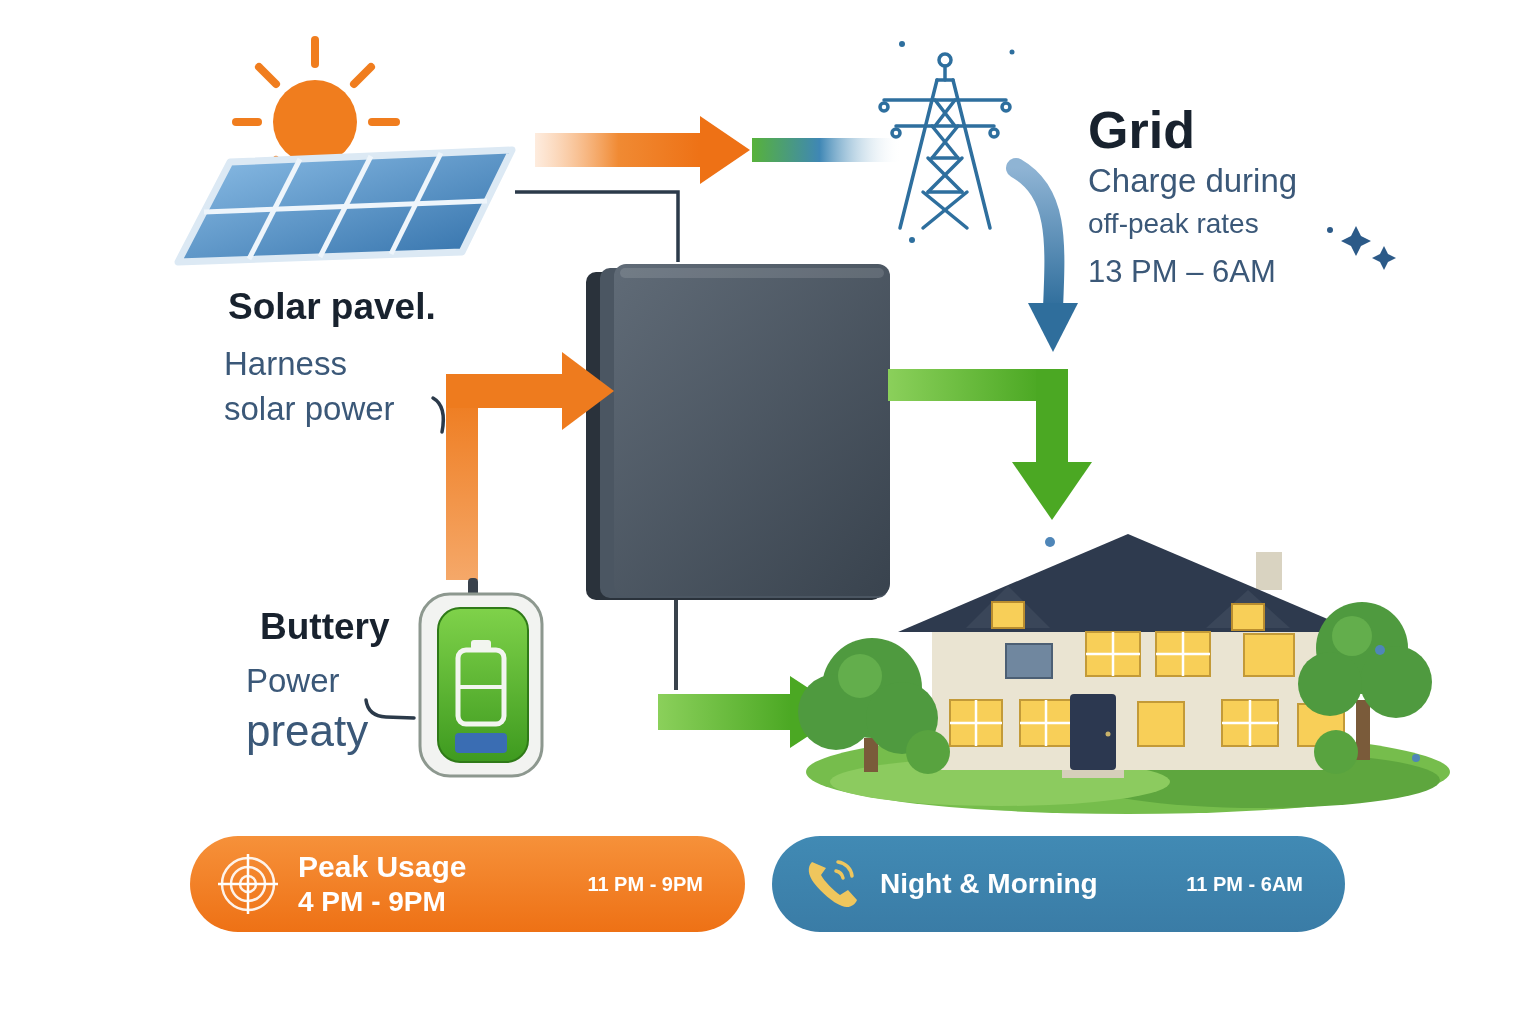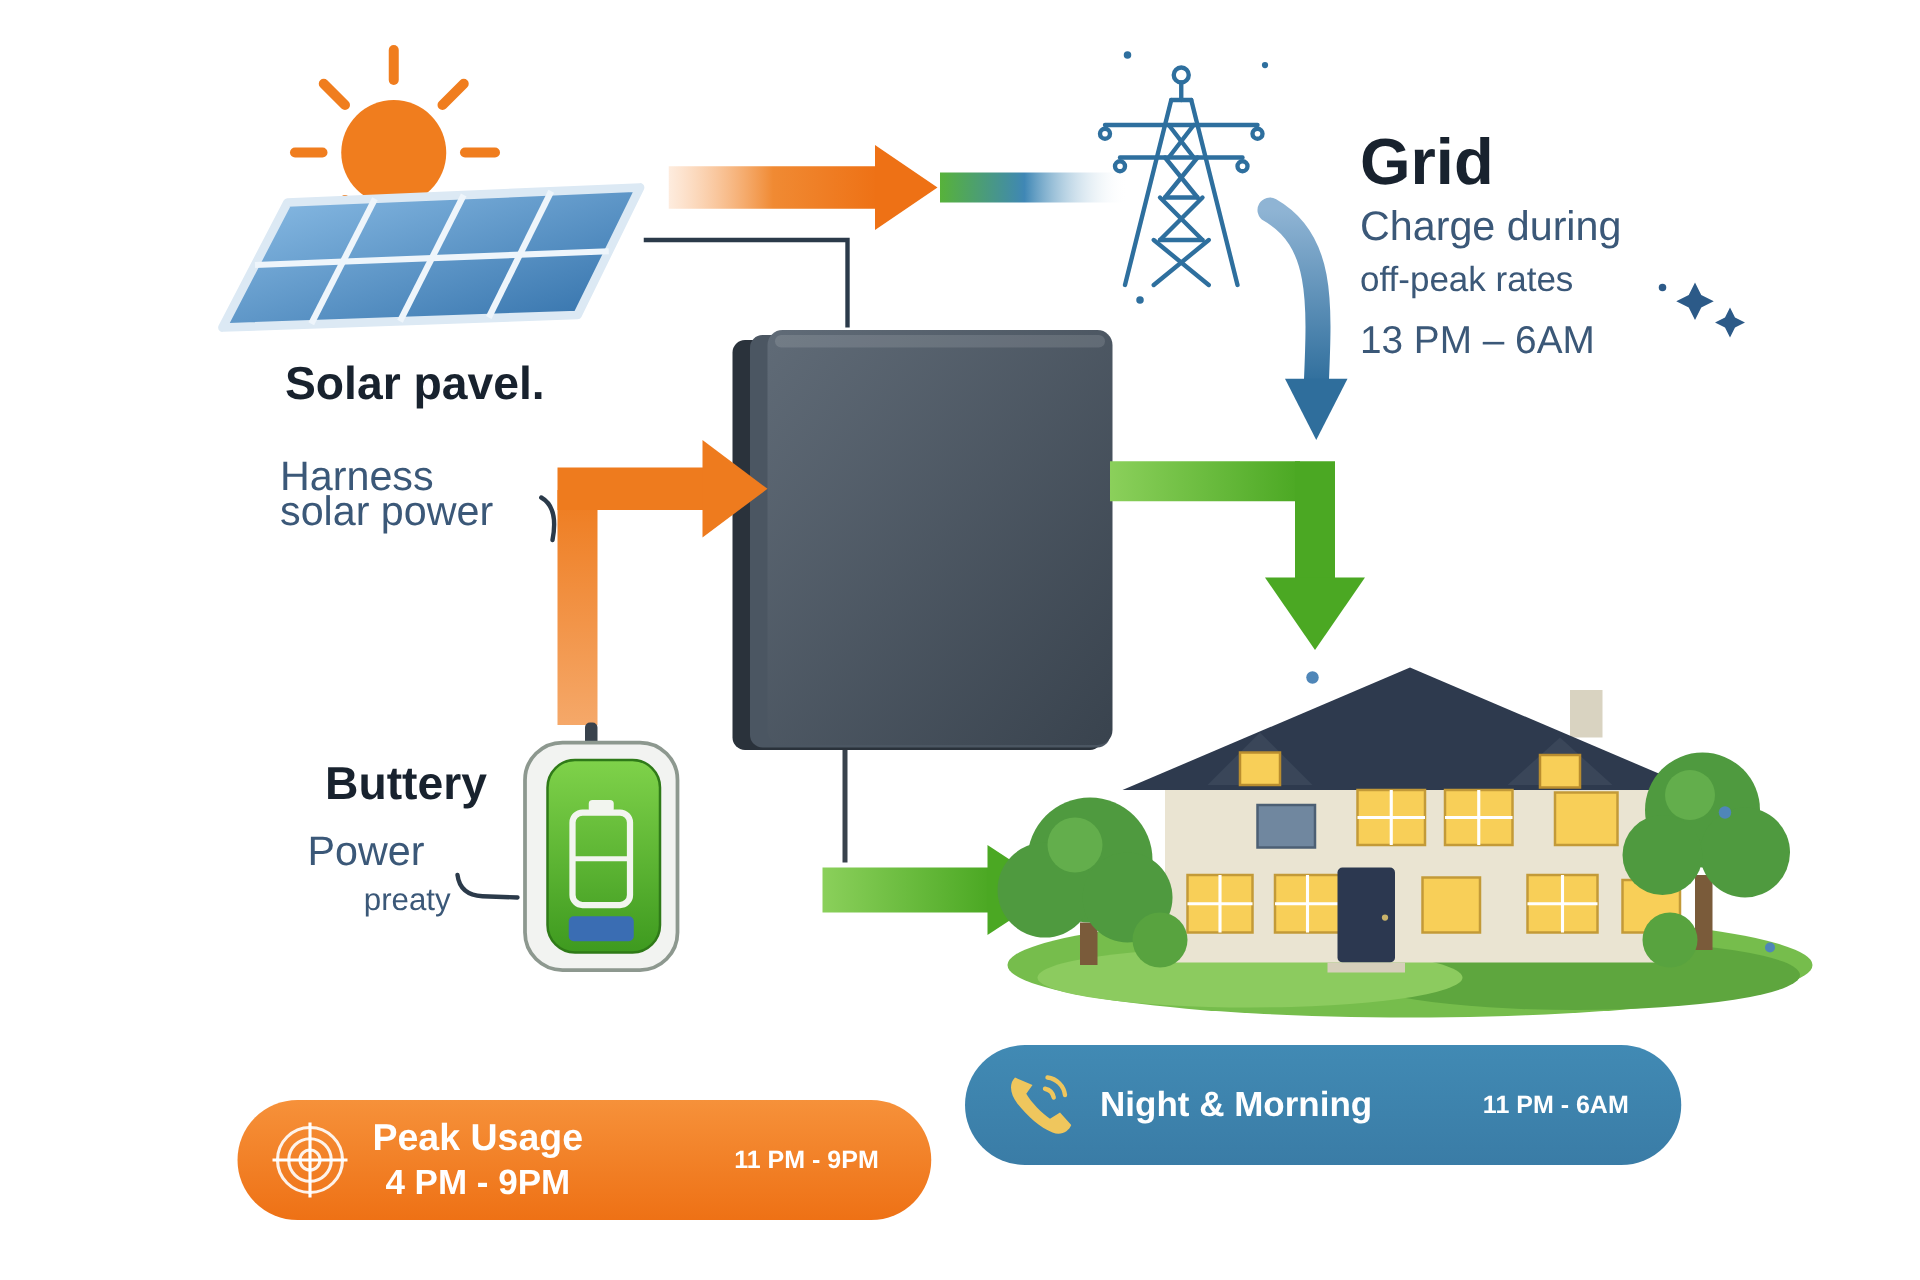--- a/index.html
+++ b/index.html
@@ -4,34 +4,34 @@
 <style>
   html,body{margin:0;padding:0;}
   body{width:1536px;height:1024px;background:#ffffff;overflow:hidden;
        font-family:"Liberation Sans", sans-serif;}
   .stage{position:relative;width:1536px;height:1024px;background:#fff;}
   .layer{position:absolute;left:0;top:0;}
   .lbl{position:absolute;white-space:nowrap;}
   .h1{font-weight:700;color:var(--text_dark,#18222e);}
   .sub{color:var(--text_muted,#3b5878);}
   .solar-title{left:228px;top:286px;font-size:37px;}
-  .solar-l1{left:224px;top:362px;font-size:33px;}
+  .solar-l1{left:224px;top:345px;font-size:33px;}
   .solar-l2{left:224px;top:390px;font-size:33px;}
   .grid-title{left:1088px;top:100px;font-size:52px;}
   .grid-l1{left:1088px;top:162px;font-size:33px;}
   .grid-l2{left:1088px;top:208px;font-size:28px;}
   .grid-time{left:1088px;top:254px;font-size:31px;}
   .batt-title{left:260px;top:606px;font-size:37px;}
   .batt-l1{left:246px;top:662px;font-size:33px;}
-  .batt-l2{left:246px;top:706px;font-size:25px;margin-left:45px;}
+  .batt-l2{left:246px;top:706px;font-size:44px;}
 
   .badge{position:absolute;height:96px;border-radius:48px;display:flex;align-items:center;
          color:#fff;}
-  .badge-peak{left:190px;top:880px;width:555px;
-      background:linear-gradient(180deg,#f6913a,var(--orange,#ea6c10));text-align:center;}
+  .badge-peak{left:190px;top:836px;width:555px;
+      background:linear-gradient(180deg,#f6913a,var(--orange,#ea6c10));}
   .badge-low{left:772px;top:836px;width:573px;
       background:linear-gradient(180deg,#418ab4,var(--badge_blue,#356f96));}
   .badge .bicon{width:64px;height:64px;margin-left:26px;flex:0 0 auto;}
   .badge .btxt{margin-left:18px;display:flex;flex-direction:column;line-height:1.2;}
   .badge .btitle{font-size:30px;font-weight:700;}
   .badge .bsub{font-size:28px;font-weight:700;}
   .badge .btime{margin-left:auto;margin-right:42px;font-size:20px;font-weight:700;}
 </style>
 </head>
 <body>

